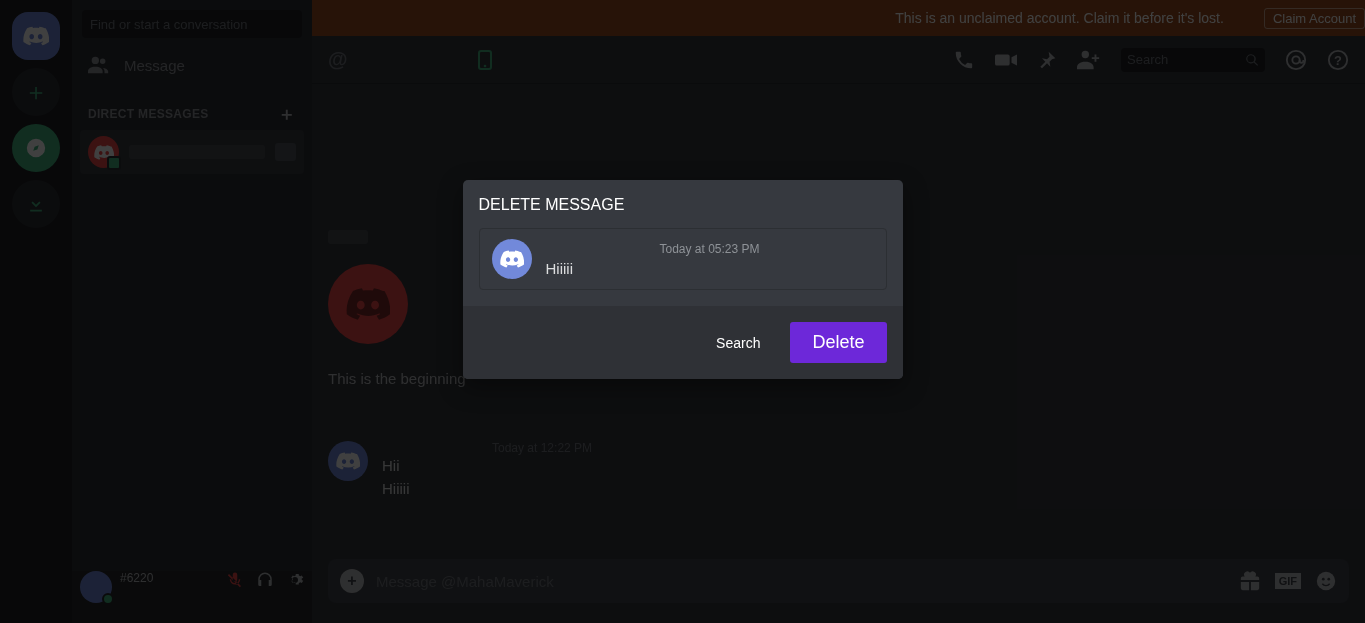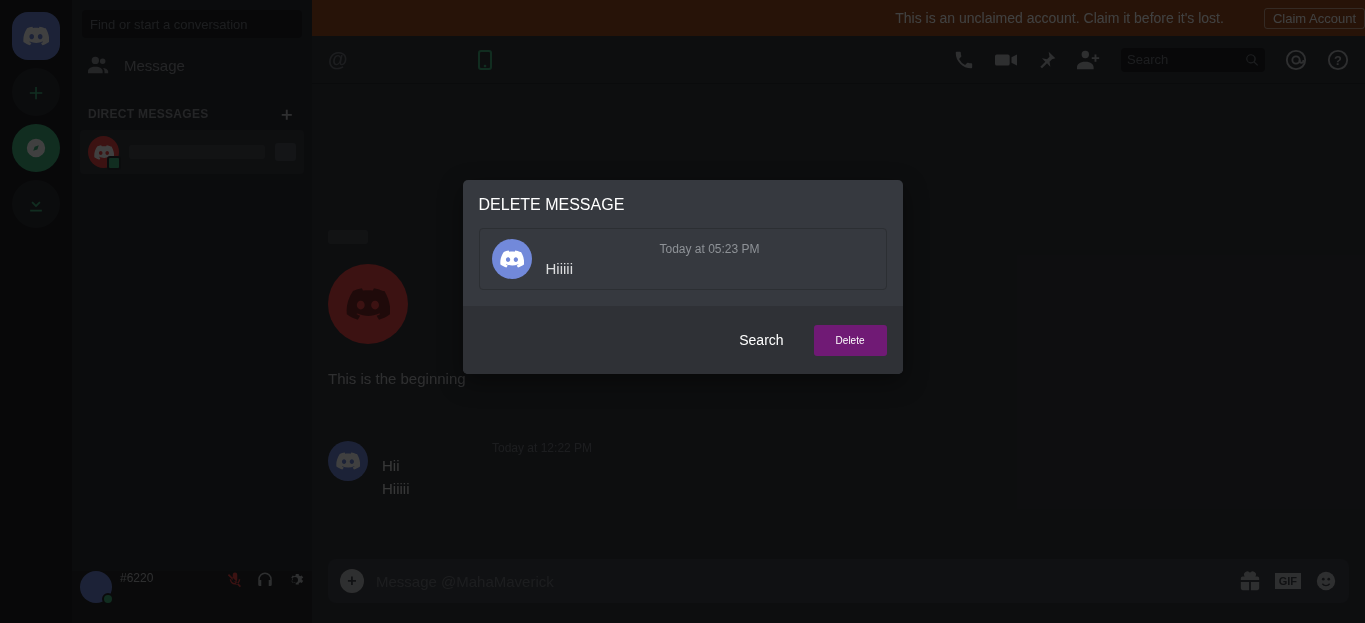--- a/index.html
+++ b/index.html
@@ -168,21 +168,21 @@
       background: #36393f;
     }
     .modal-msg .avatar { width: 40px; height: 40px; border-radius: 50%; background: #7289da; display: flex; align-items: center; justify-content: center; }
     .modal-msg .meta { flex: 1; }
     .modal-msg .time { color: #8e9297; font-size: 12px; text-align: center; margin-bottom: 4px; }
     .modal-msg .body { color: #dcddde; font-size: 15px; }
     .modal-actions {
       background: #2f3136; padding: 16px; display: flex; justify-content: flex-end; gap: 14px; align-items: center;
     }
     .btn-cancel { background: transparent; color: #fff; font-size: 14px; font-weight: 500; border: none; cursor: pointer; padding: 10px 16px; }
-    .btn-delete { background: #701a75; color: #fff; font-size: 10px; font-weight: 500; border: none; border-radius: 3px; cursor: pointer; padding: 10px 22px; }
+    .btn-delete { background: #6d28d9; color: #fff; font-size: 18px; font-weight: 500; border: none; border-radius: 3px; cursor: pointer; padding: 10px 22px; }
     .small-bar { width: 40px; height: 14px; background: #4a4d52; border-radius: 3px; margin-top: 130px; }
     svg { display: block; }
   </style>
 </head>
 <body>
 
 <div class="guild-rail">
   <div class="guild-home">
     <svg width="26" height="20" viewBox="0 0 28 20" fill="#fff">
         <path d="M23.5 1.7C21.7.9 19.8.3 17.8 0c-.2.4-.5 1-.7 1.4-2.1-.3-4.2-.3-6.3 0C10.6 1 10.3.4 10.1 0 8.1.3 6.2.9 4.4 1.7 1 6.8 0 11.7.5 16.5c2.4 1.8 4.7 2.8 7 3.5.6-.8 1.1-1.6 1.5-2.5-.8-.3-1.6-.7-2.3-1.1.2-.1.4-.3.6-.4 4.5 2.1 9.4 2.1 13.9 0 .2.1.4.3.6.4-.7.4-1.5.8-2.3 1.1.4.9.9 1.7 1.5 2.5 2.3-.7 4.6-1.7 7-3.5.6-5.6-.9-10.5-3.5-14.8zM9.4 13.5c-1.4 0-2.5-1.3-2.5-2.8s1.1-2.8 2.5-2.8 2.5 1.3 2.5 2.8-1.1 2.8-2.5 2.8zm9.1 0c-1.4 0-2.5-1.3-2.5-2.8s1.1-2.8 2.5-2.8 2.5 1.3 2.5 2.8-1.1 2.8-2.5 2.8z"></path>

